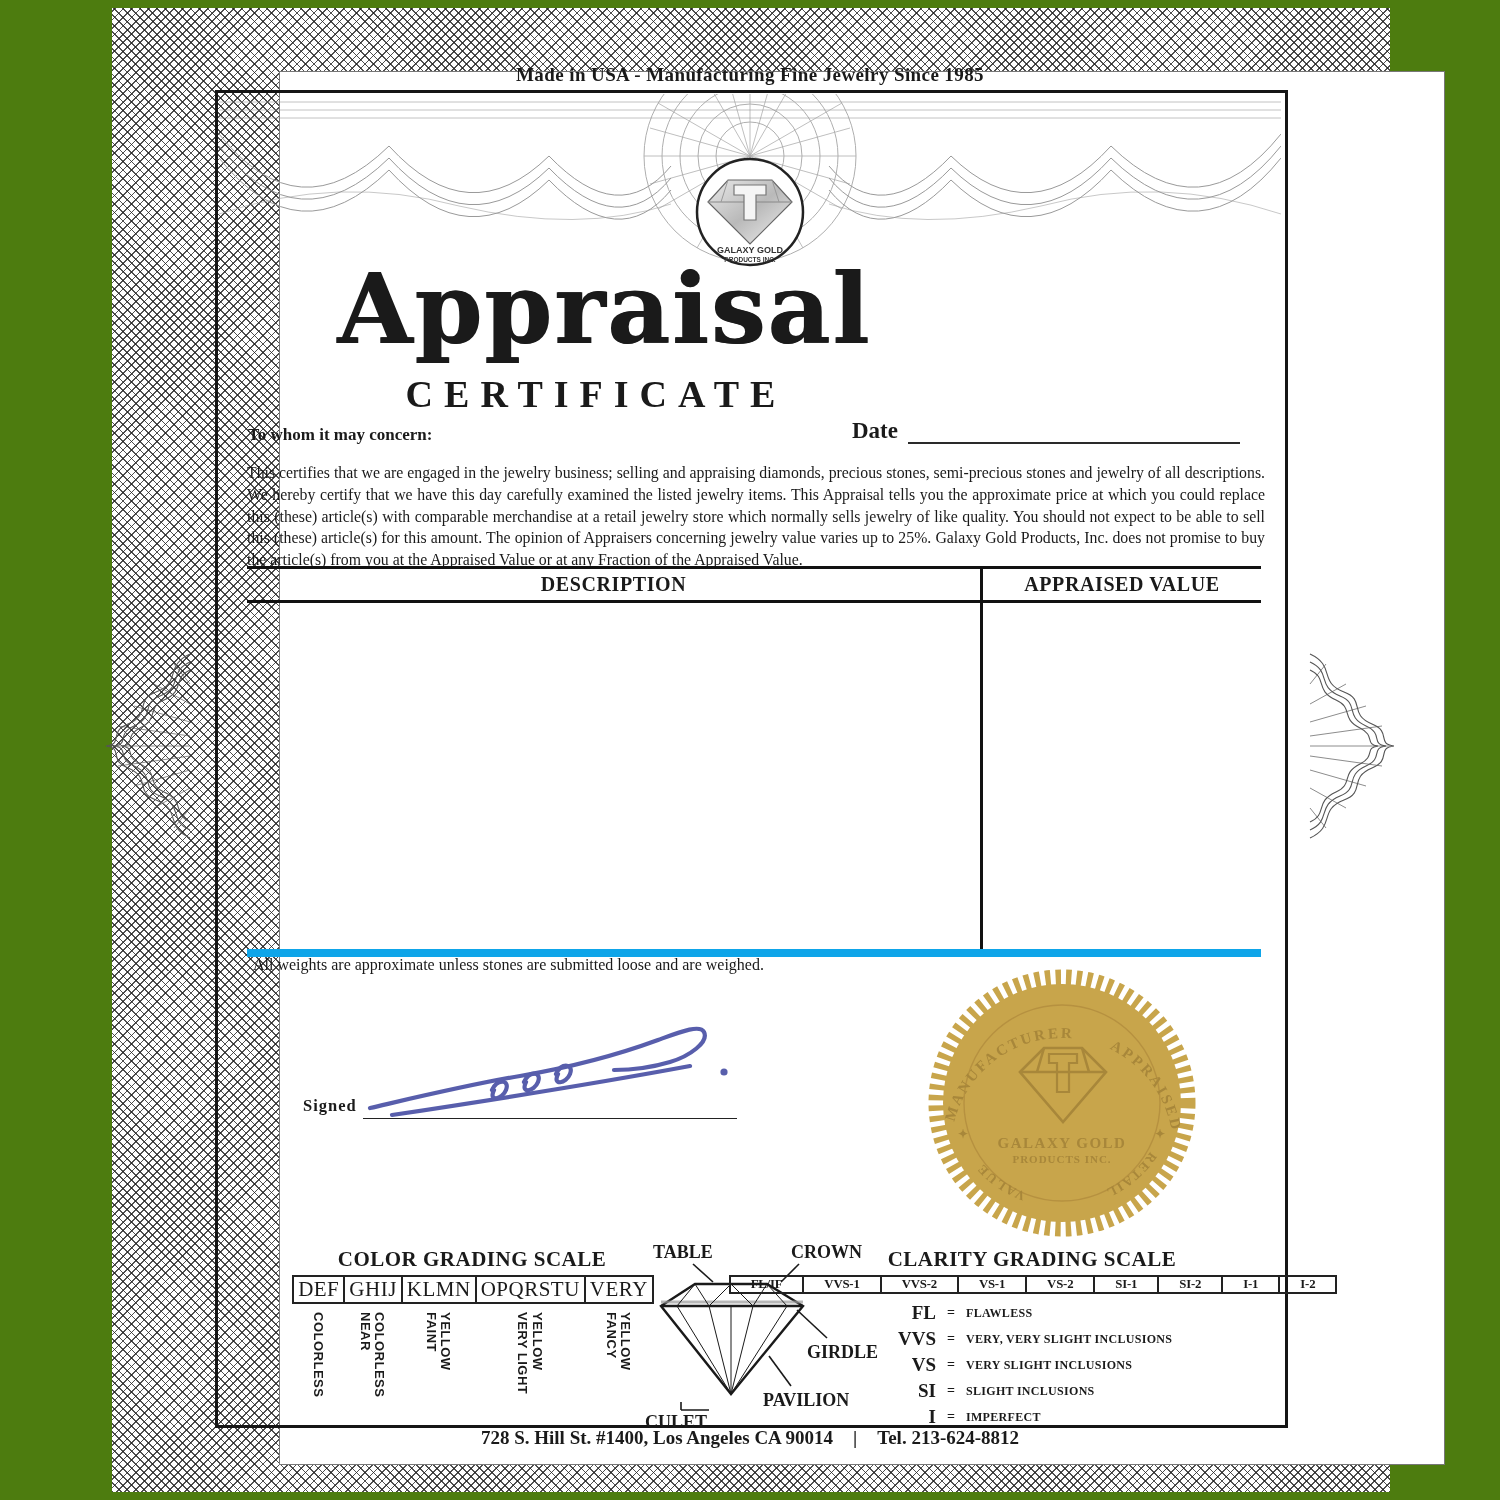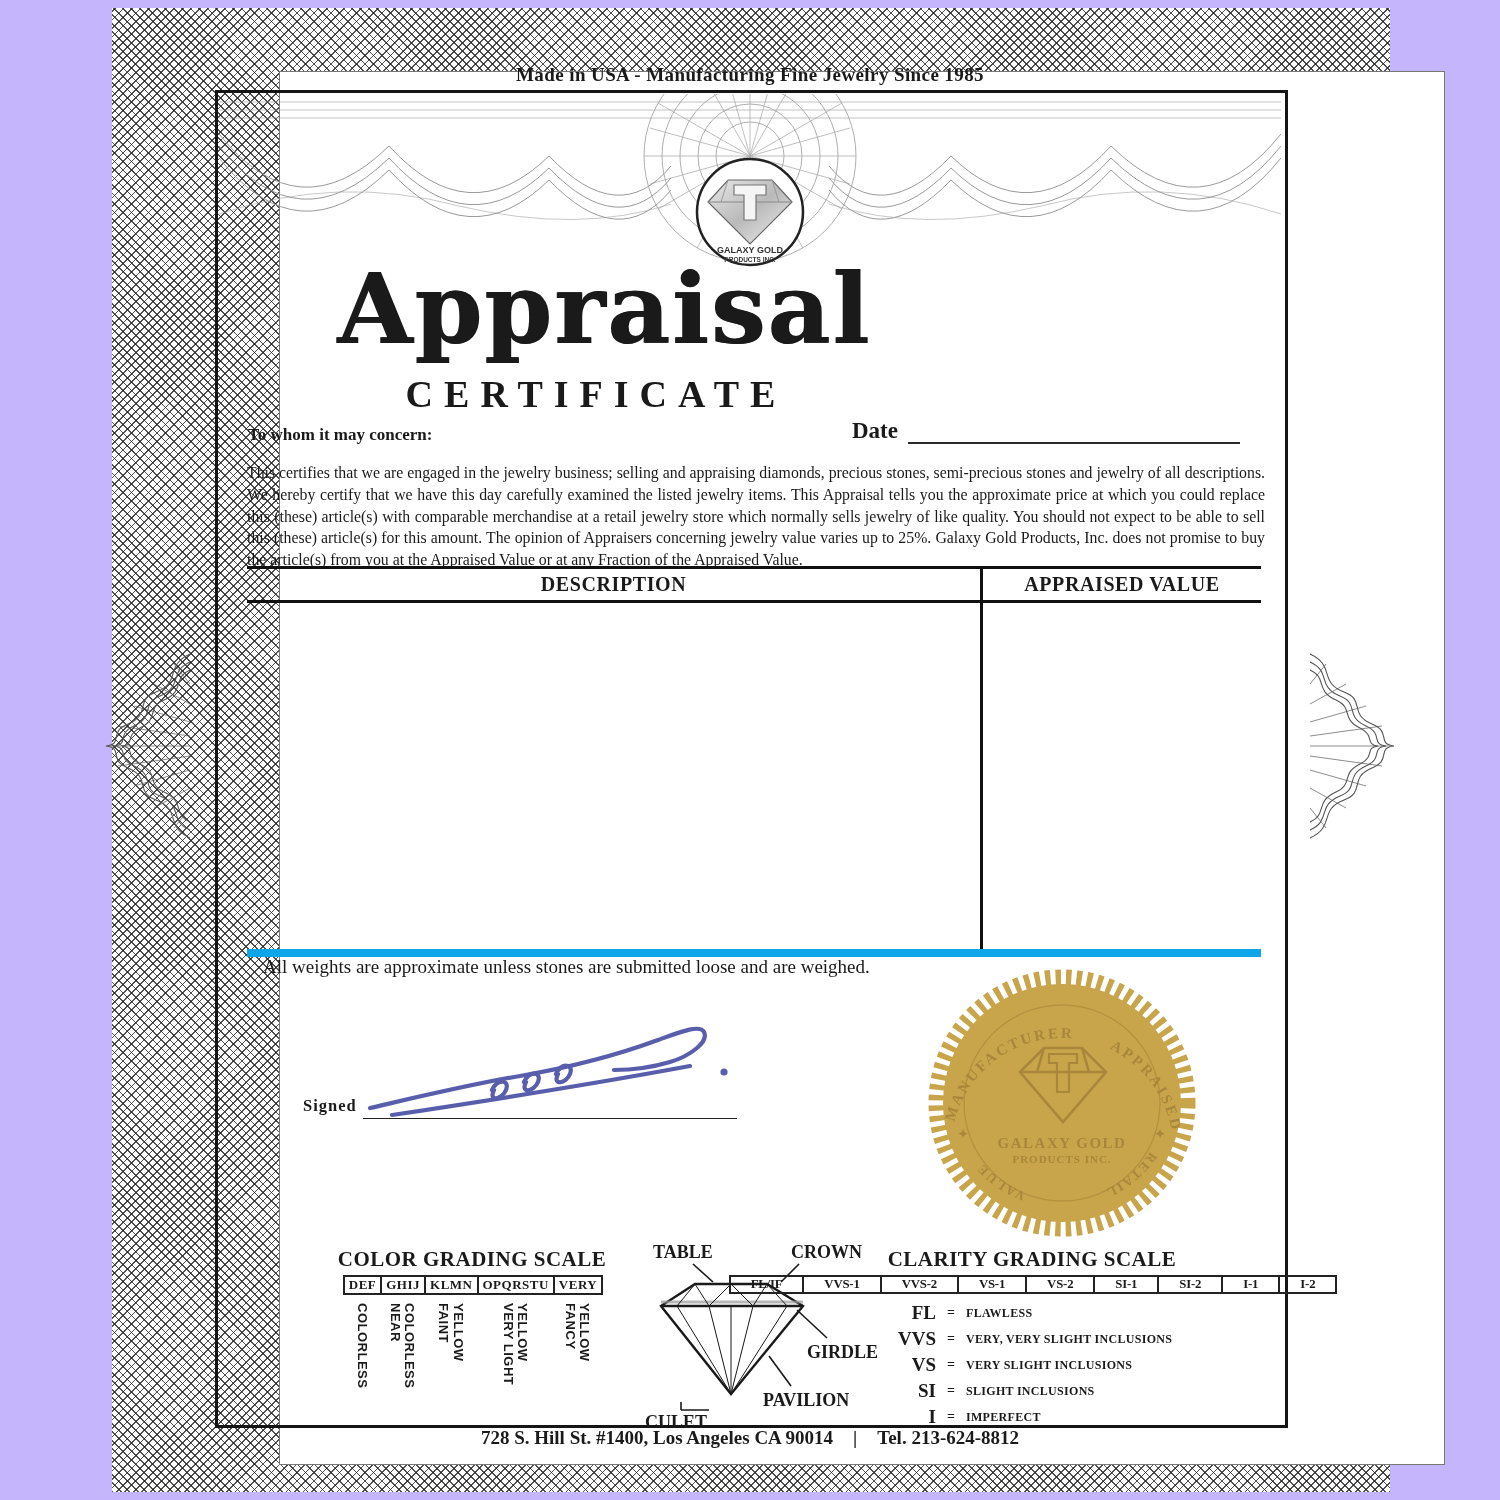--- a/index.html
+++ b/index.html
@@ -1,16 +1,16 @@
 <!DOCTYPE html>
 <html><head>
 <meta charset="utf-8">
 <style>
   html,body{margin:0;padding:0;background:#fff;}
-  #page{position:relative;width:1500px;height:1500px;background:#c4b5fd;overflow:hidden;
+  #page{position:relative;width:1500px;height:1500px;background:#4d7c0f;overflow:hidden;
         font-family:"Liberation Serif",serif;color:#1a1a1a;}
 
   
   .lattice{position:absolute;left:112px;top:8px;width:1278px;height:1484px;
     background-color:#fff;
     background-image:
       repeating-linear-gradient(45deg, rgba(35,35,35,.8) 0 1.2px, transparent 1.2px 6px),
       repeating-linear-gradient(-45deg, rgba(35,35,35,.8) 0 1.2px, transparent 1.2px 6px);}
   .lattice-hole{position:absolute;left:168px;top:64px;width:1164px;height:1392px;
     background:#fff;outline:1.5px solid #777;}
@@ -51,37 +51,37 @@
   
   .appr-table{position:absolute;left:247px;top:566px;width:1014px;height:380px;
     border-top:3px solid #111;border-bottom:8px solid #0ea5e9;display:flex;flex-direction:column;}
   .appr-head{display:flex;border-bottom:3px solid #111;height:31px;align-items:center;}
   .appr-body{display:flex;flex:1;}
   .col-desc{width:733px;border-right:3px solid #111;text-align:center;height:100%;}
   .col-val{flex:1;text-align:center;height:100%;}
   .appr-head .col-desc,.appr-head .col-val{font-weight:bold;font-size:20px;letter-spacing:.6px;
     display:flex;align-items:center;justify-content:center;}
 
-  .weights-note{position:absolute;left:263px;top:956px;font-size:19px;}
+  .weights-note{position:absolute;left:253px;top:956px;font-size:16px;}
 
   
   .signed-label{position:absolute;left:303px;top:1096px;font-weight:bold;font-size:16.5px;letter-spacing:1px;}
   .sig-line{position:absolute;left:363px;top:1118px;width:374px;border-bottom:1.5px solid #222;}
   .sig-ink{position:absolute;left:352px;top:1012px;width:396px;height:112px;}
 
   
   .seal{position:absolute;left:925px;top:966px;width:274px;height:274px;}
 
   
   .color-scale{position:absolute;left:296px;top:1247px;width:352px;}
   .scale-title{font-weight:bold;font-size:21px;text-align:center;letter-spacing:.5px;}
   .grade-row{display:flex;justify-content:center;margin-top:3px;}
   .grade-col{display:flex;flex-direction:column;align-items:center;}
-  .grade-cell{border:2px solid #222;margin-right:-2px;padding:0 4px;font-weight:bold;
-    font-size:13px;letter-spacing:.5px;white-space:nowrap;}
+  .grade-cell{border:2px solid #222;margin-right:-2px;padding:0 4px;font-weight:normal;
+    font-size:21px;letter-spacing:.5px;white-space:nowrap;}
   .grade-desc{margin-top:8px;height:158px;writing-mode:vertical-lr;text-orientation:sideways;
     white-space:pre-line;font-family:"Liberation Sans",sans-serif;font-weight:bold;
     font-size:13px;line-height:1.1;letter-spacing:.5px;}
 
   .diagram{position:absolute;left:641px;top:1240px;width:238px;height:190px;}
 
   .clarity-scale{position:absolute;left:852px;top:1247px;width:360px;}
   .clar-row{display:flex;justify-content:center;margin-top:3px;}
   .clar-cell{border:2px solid #222;margin-right:-2px;padding:0 20px;font-weight:bold;
     font-size:12.8px;letter-spacing:-.2px;white-space:nowrap;}

